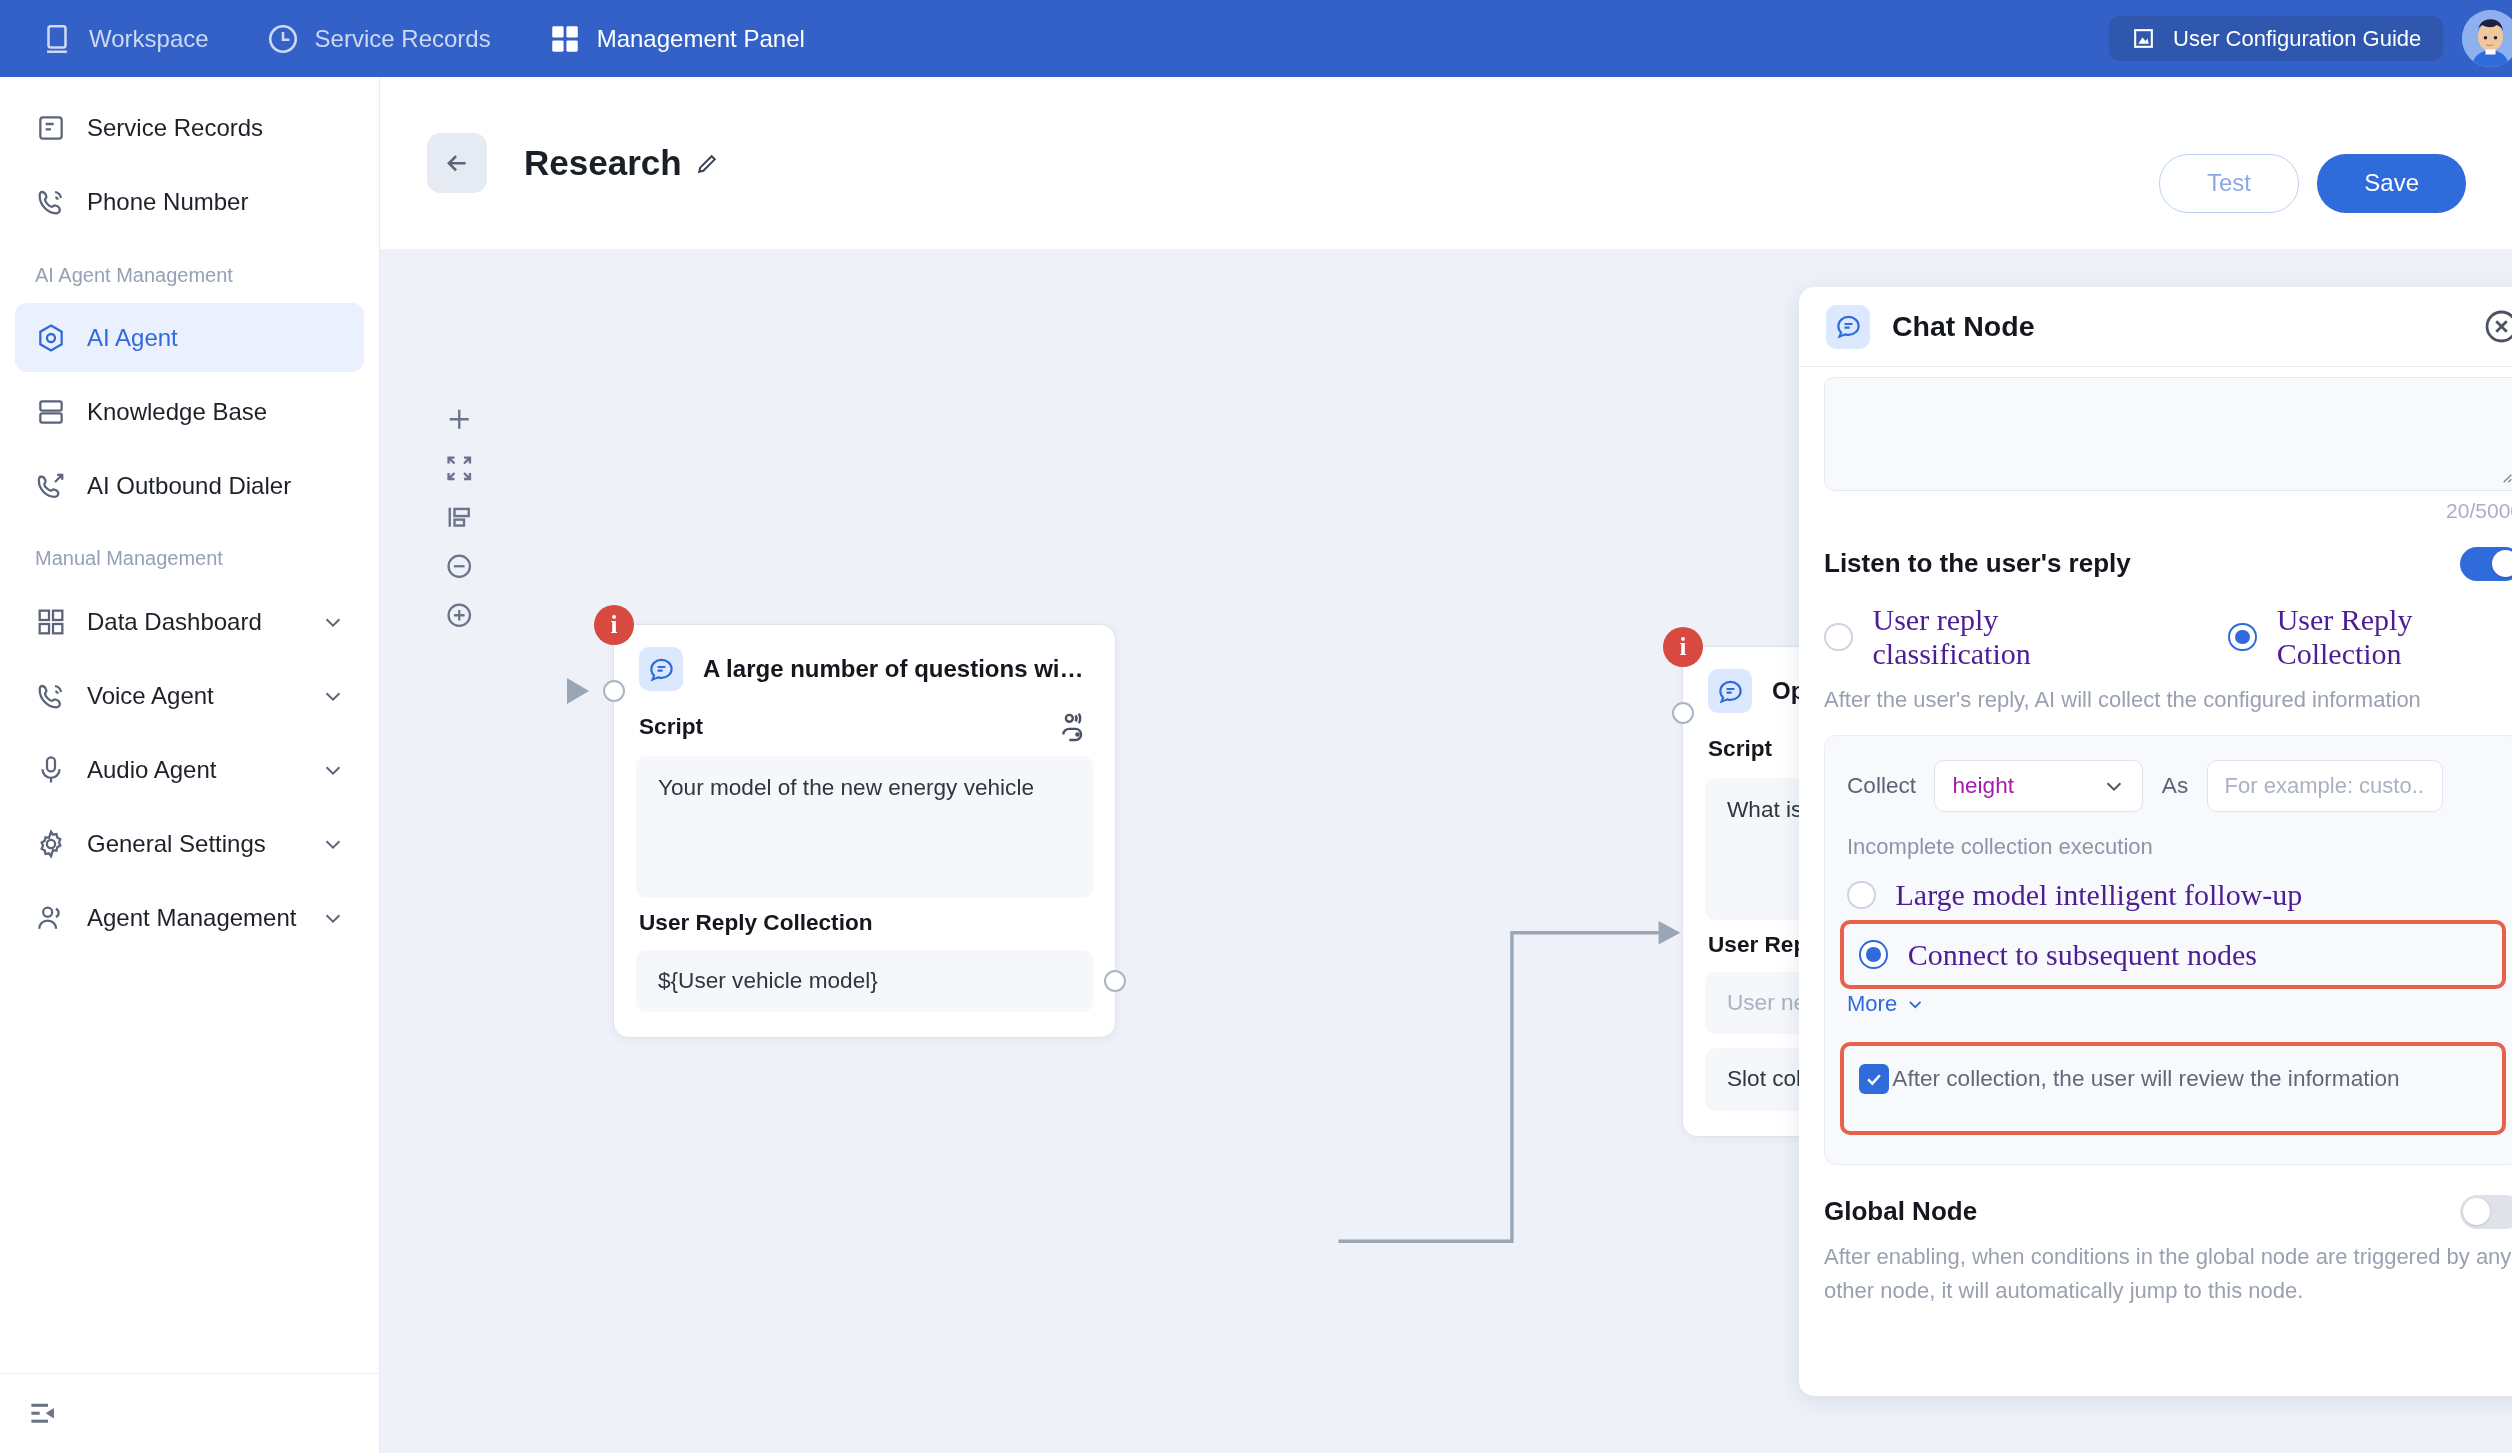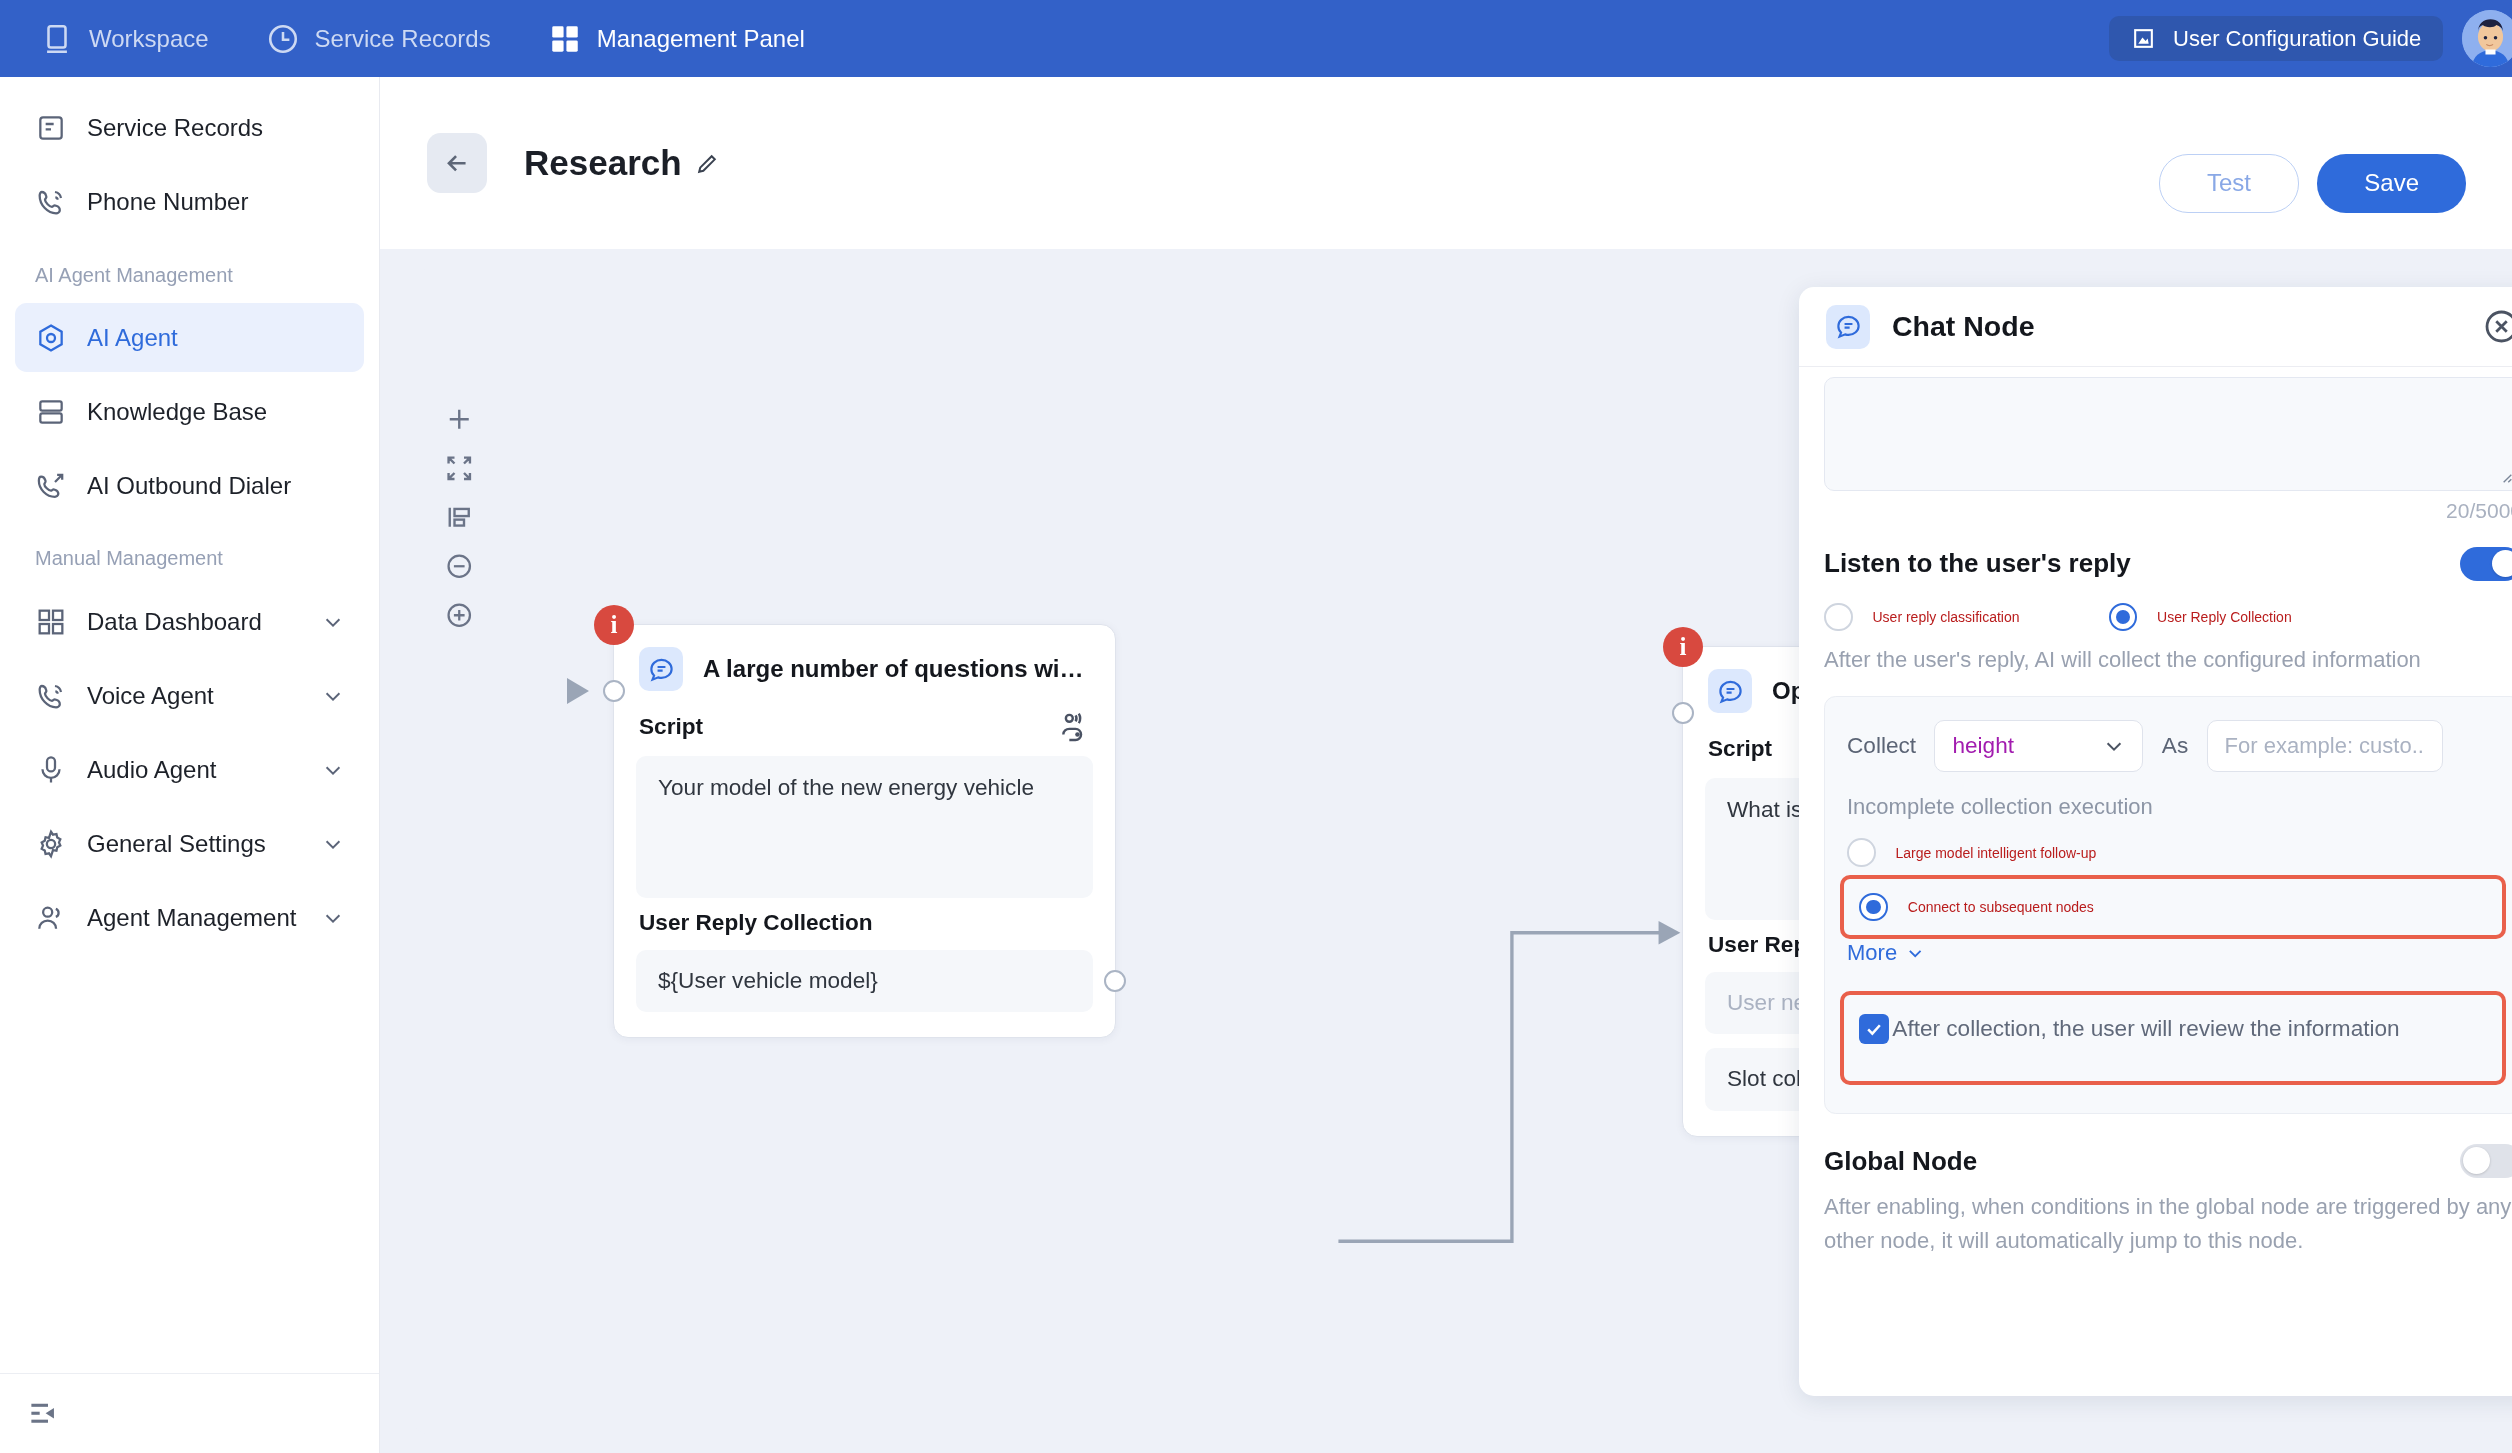--- a/index.html
+++ b/index.html
@@ -232,21 +232,21 @@
   .radio {
     width: 28.5px; height: 28.5px; border-radius: 50%;
     border: 2.5px solid #cfd5df; background: #fff; flex: 0 0 28.5px;
     position: relative; cursor: pointer;
   }
   .radio.on { border-color: #2f6bdb; }
   .radio.on::after {
     content: ''; position: absolute; inset: 5px;
     border-radius: 50%; background: #2f6bdb;
   }
-  .radio-lbl { font-size: 14px; color: #b91c1c; cursor: pointer; }
+  .radio-lbl { font-size: 30px; color: #4c1d95; cursor: pointer; font-family: Liberation Serif, serif; }
   .gap-60 { width: 49px; flex: 0 0 49px; }
 
   .subcard {
     margin-top: 18.4px; background: #f7f9fc; border: 0.8px solid #eaedf3;
     border-radius: 11.7px; padding: 23.5px 22px 28.5px;
     position: relative;
   }
   .collect-row { display: flex; align-items: center; gap: 18.4px; }
   .collect-lbl { font-size: 22.6px; color: #5b6475; }
   .select {

